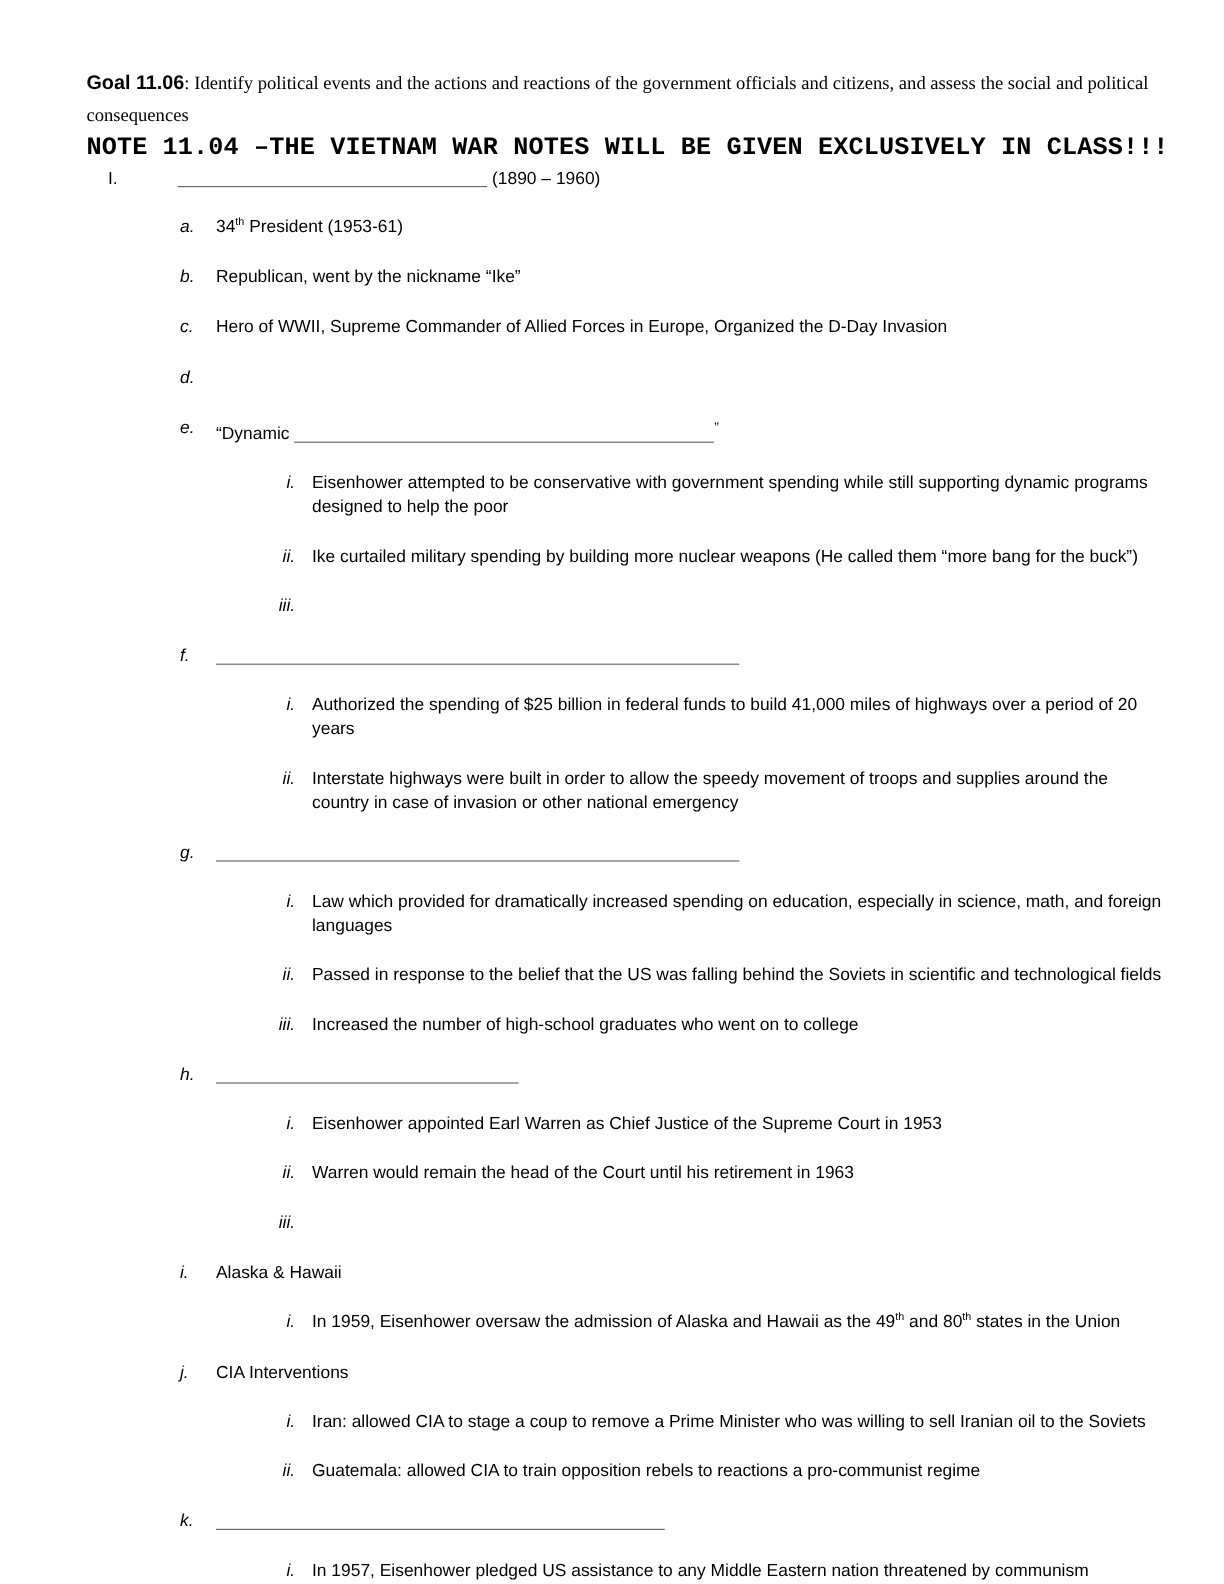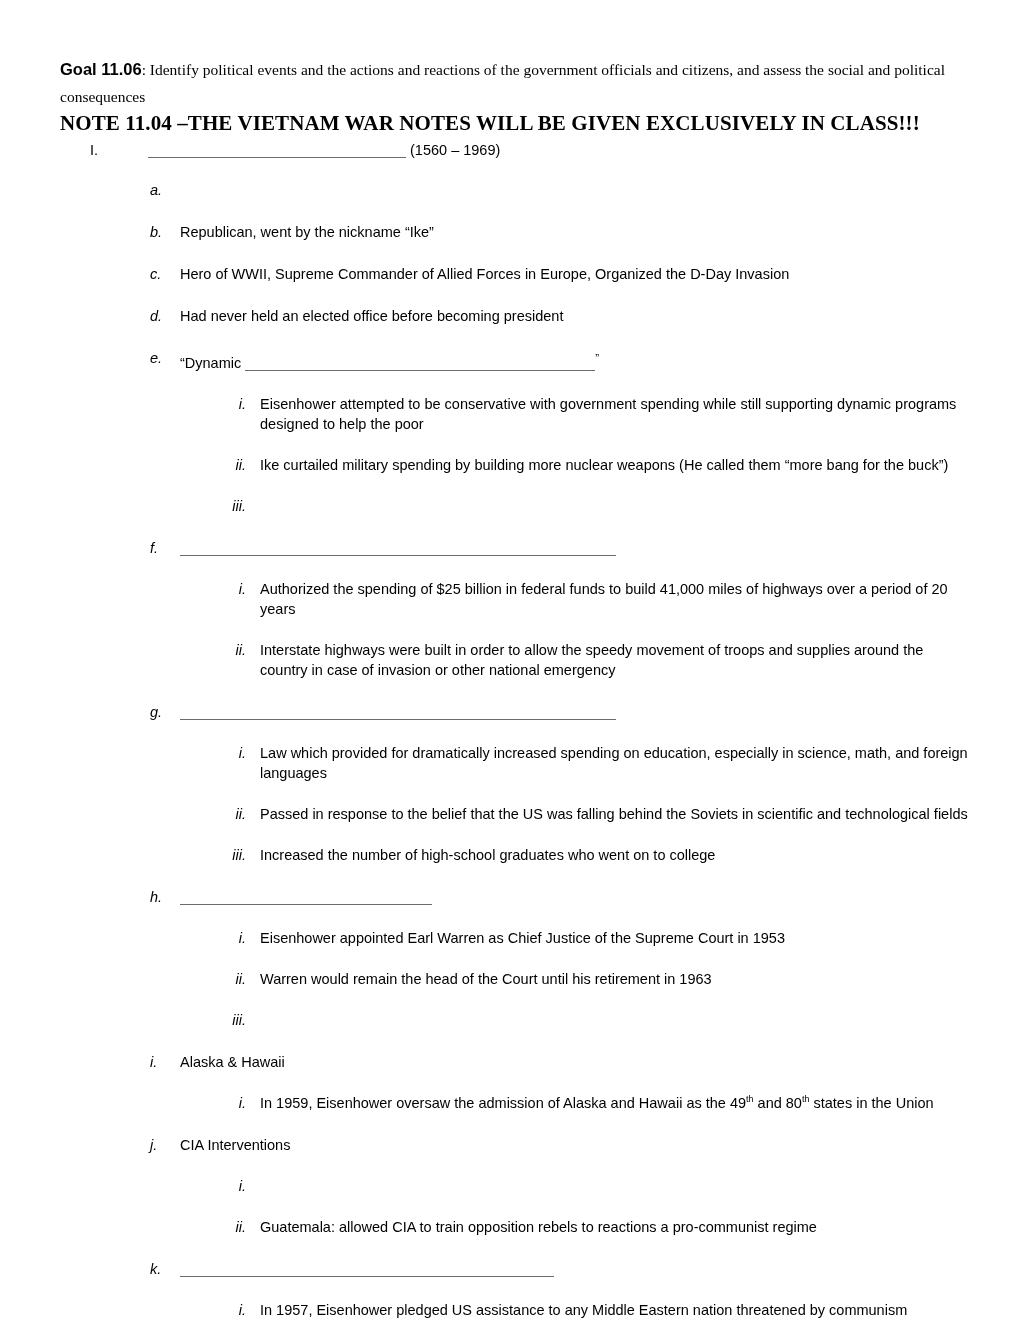--- a/index.html
+++ b/index.html
@@ -22,33 +22,33 @@
     box-sizing: border-box;
     padding: 56px 48px 0 60px;
   }
 
   
   .header {
     font-family: "Liberation Serif", serif;
     font-size: 15.5px;
     line-height: 27px;
     color: #000;
-    margin: 0 0 2px 0;
+    margin: 0 0 2px 12px;
   }
   .goal-tag {
     font-family: "Liberation Sans", sans-serif;
     font-weight: bold;
     font-size: 16.5px;
   }
   .goal-text {
     font-family: "Liberation Serif", serif;
     font-size: 15.5px;
   }
   .note-head {
-    font-family: Liberation Serif, serif;
+    font-family: Liberation Mono, monospace;
     font-weight: bold;
     font-size: 21px;
     letter-spacing: 0.1px;
     white-space: nowrap;
   }
 
   
   .lvl1, .lvl2, .lvl3 {
     display: flex;
     align-items: flex-start;
@@ -99,40 +99,40 @@
 <div class="page">
 
   <div class="header">
     <span class="goal-tag">Goal 11.06</span><span class="goal-text">: Identify political events and the actions and reactions of the government officials and citizens, and assess the social and political</span><br>
     <span class="goal-text">consequences</span>&nbsp;
     <span class="note-head">NOTE 11.04 –THE VIETNAM WAR NOTES WILL BE GIVEN EXCLUSIVELY IN CLASS!!!</span>
   </div>
 
   <div class="lvl1" style="margin-top:2px;">
     <span class="mk">I.</span>
-    <span class="body-txt"><span class="blank blank-w1"></span> <span>(1560 – 1969)</span></span>
+    <span class="body-txt"><span class="blank blank-w1"></span> <span>(1890 – 1960)</span></span>
   </div>
 
   <div class="lvl2" style="margin-top:20px;">
     <span class="mk">a.</span>
+    <span class="body-txt"><span>34</span><sup>th</sup><span> President (1953-61)</span></span>
   </div>
 
   <div class="lvl2">
     <span class="mk">b.</span>
     <span class="body-txt">Republican,  went by the nickname “Ike”</span>
   </div>
 
   <div class="lvl2">
     <span class="mk">c.</span>
     <span class="body-txt">Hero of WWII, Supreme Commander of Allied Forces in Europe, Organized the D-Day Invasion</span>
   </div>
 
   <div class="lvl2">
     <span class="mk">d.</span>
-    <span class="body-txt">Had never held an elected office before becoming president</span>
   </div>
 
   <div class="lvl2">
     <span class="mk">e.</span>
     <span class="body-txt"><span>“Dynamic </span><span class="blank blank-w2"></span><span class="hi-quote">”</span></span>
   </div>
 
   <div class="lvl3">
     <span class="mk">i.</span>
     <span class="body-txt">Eisenhower attempted to be conservative with government spending while still supporting dynamic programs designed to help the poor</span>
@@ -199,20 +199,21 @@
     <span class="mk">i.</span>
     <span class="body-txt"><span>In 1959, Eisenhower oversaw the admission of Alaska and Hawaii as the 49</span><sup>th</sup><span> and 80</span><sup>th</sup><span> states in the Union</span></span>
   </div>
 
   <div class="lvl2">
     <span class="mk">j.</span>
     <span class="body-txt">CIA Interventions</span>
   </div>
   <div class="lvl3">
     <span class="mk">i.</span>
+    <span class="body-txt">Iran: allowed CIA to stage a coup to remove a Prime Minister who was willing to sell Iranian oil to the Soviets</span>
   </div>
   <div class="lvl3">
     <span class="mk">ii.</span>
     <span class="body-txt">Guatemala: allowed CIA to train opposition rebels to reactions a pro-communist regime</span>
   </div>
 
   <div class="lvl2">
     <span class="mk">k.</span>
     <span class="body-txt"><span class="blank blank-w6"></span></span>
   </div>

